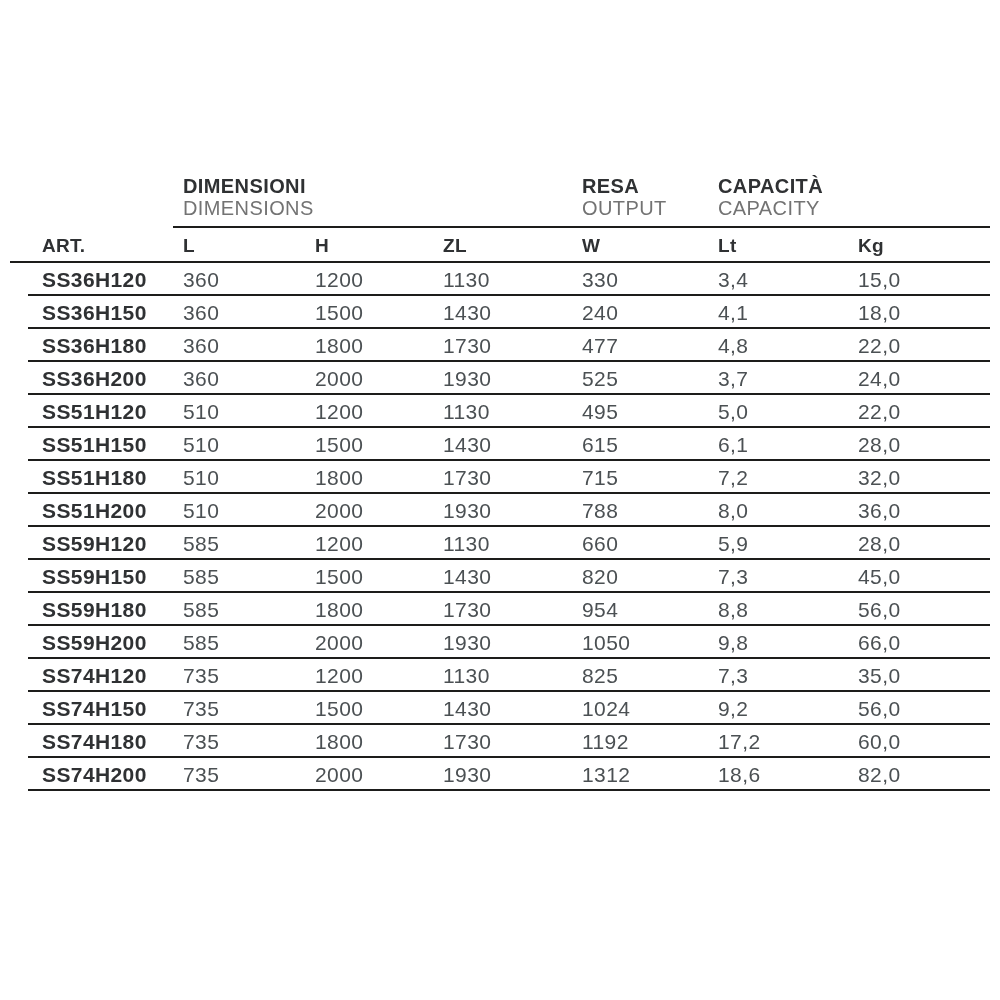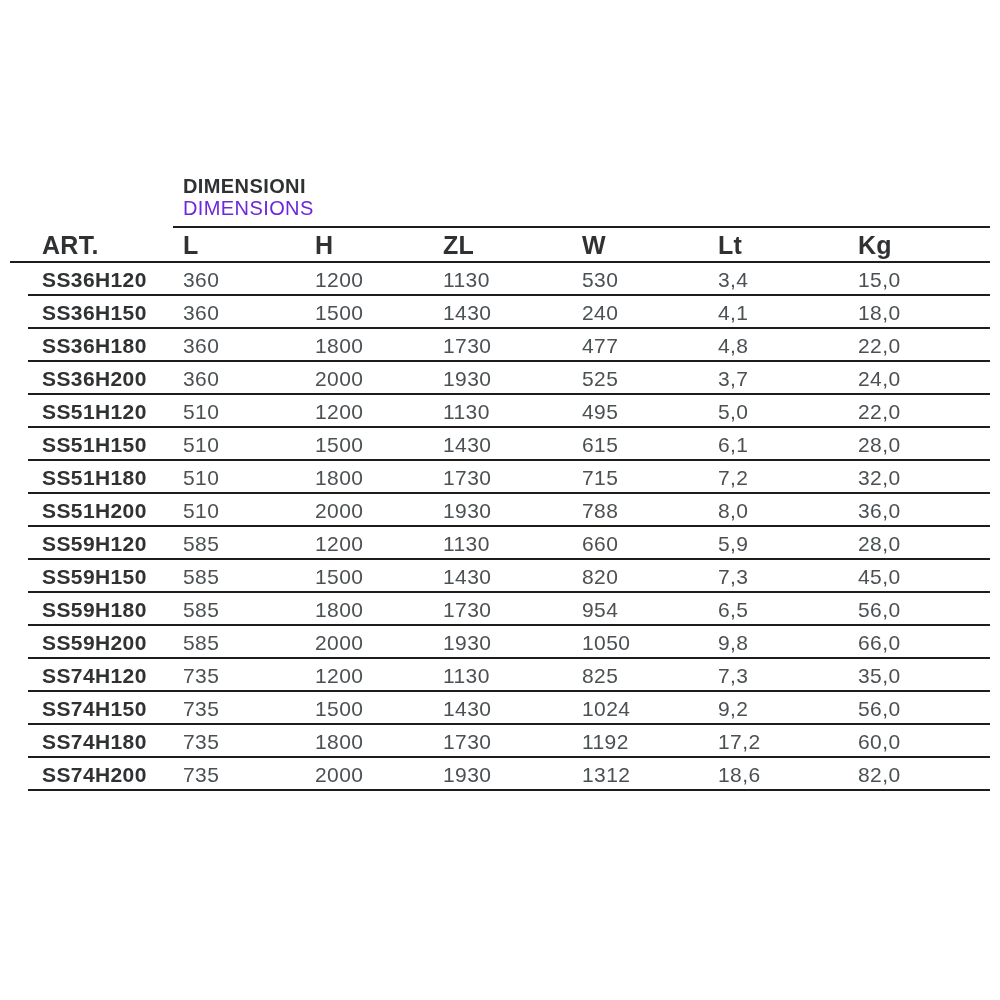--- a/index.html
+++ b/index.html
@@ -44,42 +44,42 @@
   .gp {
     font-size: 20px;
     font-weight: 600;
     color: #2f3133;
     letter-spacing: 0.4px;
     line-height: 22px;
   }
   .gs {
     font-size: 20px;
     font-weight: 400;
-    color: #6d28d9;
+    color: #737373;
     letter-spacing: 0.4px;
     line-height: 22px;
   }
   
   .sub-row {
     grid-template-columns: 163px 132px 128px 139px 136px 140px 1fr;
     height: 35px;
     align-items: center;
   }
   .sub-row::after {
     content: "";
     position: absolute;
     left: 0;
     right: 0;
     bottom: 0;
     height: 2px;
     background: #1d1d1b;
   }
   .hcell {
     padding-left: 10px;
-    font-size: 25px;
+    font-size: 19px;
     font-weight: 600;
     color: #2f3133;
     letter-spacing: 0.3px;
   }
   .hcell.first { padding-left: 32px; }
   
   .data-row {
     grid-template-columns: 163px 132px 128px 139px 136px 140px 1fr;
     height: 33px;
     align-items: center;
@@ -112,40 +112,48 @@
 <body>
 
 <div class="page">
   <div class="tbl">
 
     <div class="row group-row">
       <div class="gcell"></div>
       <div class="gcell">
         <div class="gp">DIMENSIONI</div>
         <div class="gs">DIMENSIONS</div>
+      </div>
+      <div class="gcell">
+        <div class="gp">RESA</div>
+        <div class="gs">OUTPUT</div>
+      </div>
+      <div class="gcell">
+        <div class="gp">CAPACITÀ</div>
+        <div class="gs">CAPACITY</div>
       </div>
     </div>
 
     <div class="row sub-row">
       <div class="hcell first">ART.</div>
       <div class="hcell">L</div>
       <div class="hcell">H</div>
       <div class="hcell">ZL</div>
       <div class="hcell">W</div>
       <div class="hcell">Lt</div>
       <div class="hcell">Kg</div>
     </div>
 
     <div id="rows-container">
   <div class="row data-row">
     <div class="cell code">SS36H120</div>
     <div class="cell num">360</div>
     <div class="cell num">1200</div>
     <div class="cell num">1130</div>
-    <div class="cell num">530</div>
+    <div class="cell num">330</div>
     <div class="cell num">3,4</div>
     <div class="cell num">15,0</div>
   </div>
 
   <div class="row data-row">
     <div class="cell code">SS36H150</div>
     <div class="cell num">360</div>
     <div class="cell num">1500</div>
     <div class="cell num">1430</div>
     <div class="cell num">240</div>
@@ -232,21 +240,21 @@
     <div class="cell num">7,3</div>
     <div class="cell num">45,0</div>
   </div>
 
   <div class="row data-row">
     <div class="cell code">SS59H180</div>
     <div class="cell num">585</div>
     <div class="cell num">1800</div>
     <div class="cell num">1730</div>
     <div class="cell num">954</div>
-    <div class="cell num">6,5</div>
+    <div class="cell num">8,8</div>
     <div class="cell num">56,0</div>
   </div>
 
   <div class="row data-row">
     <div class="cell code">SS59H200</div>
     <div class="cell num">585</div>
     <div class="cell num">2000</div>
     <div class="cell num">1930</div>
     <div class="cell num">1050</div>
     <div class="cell num">9,8</div>

